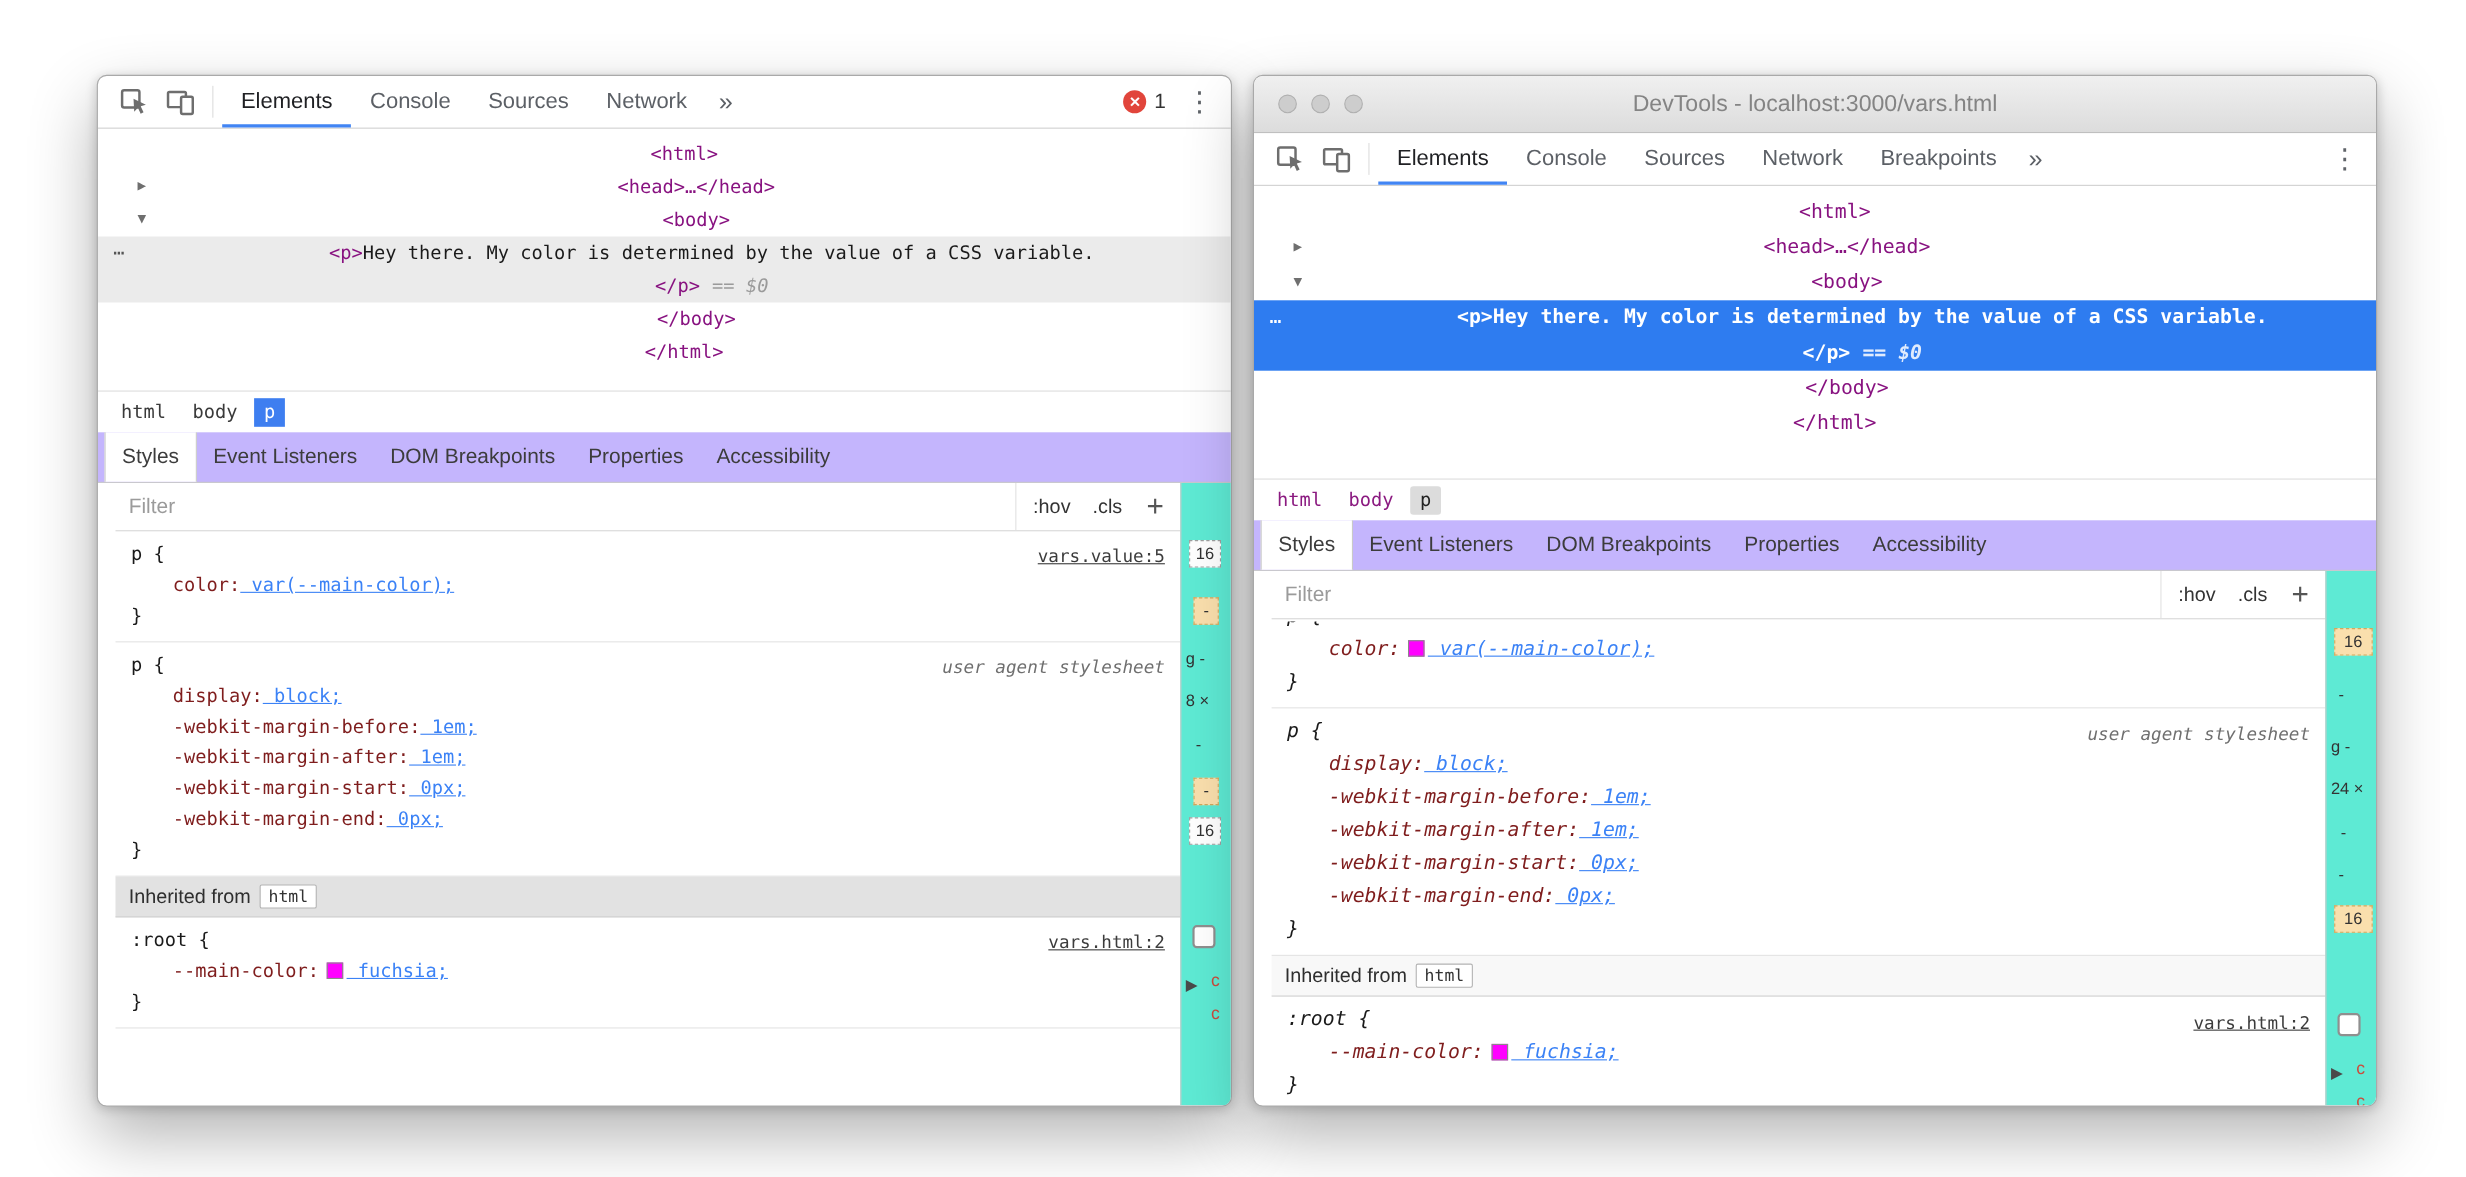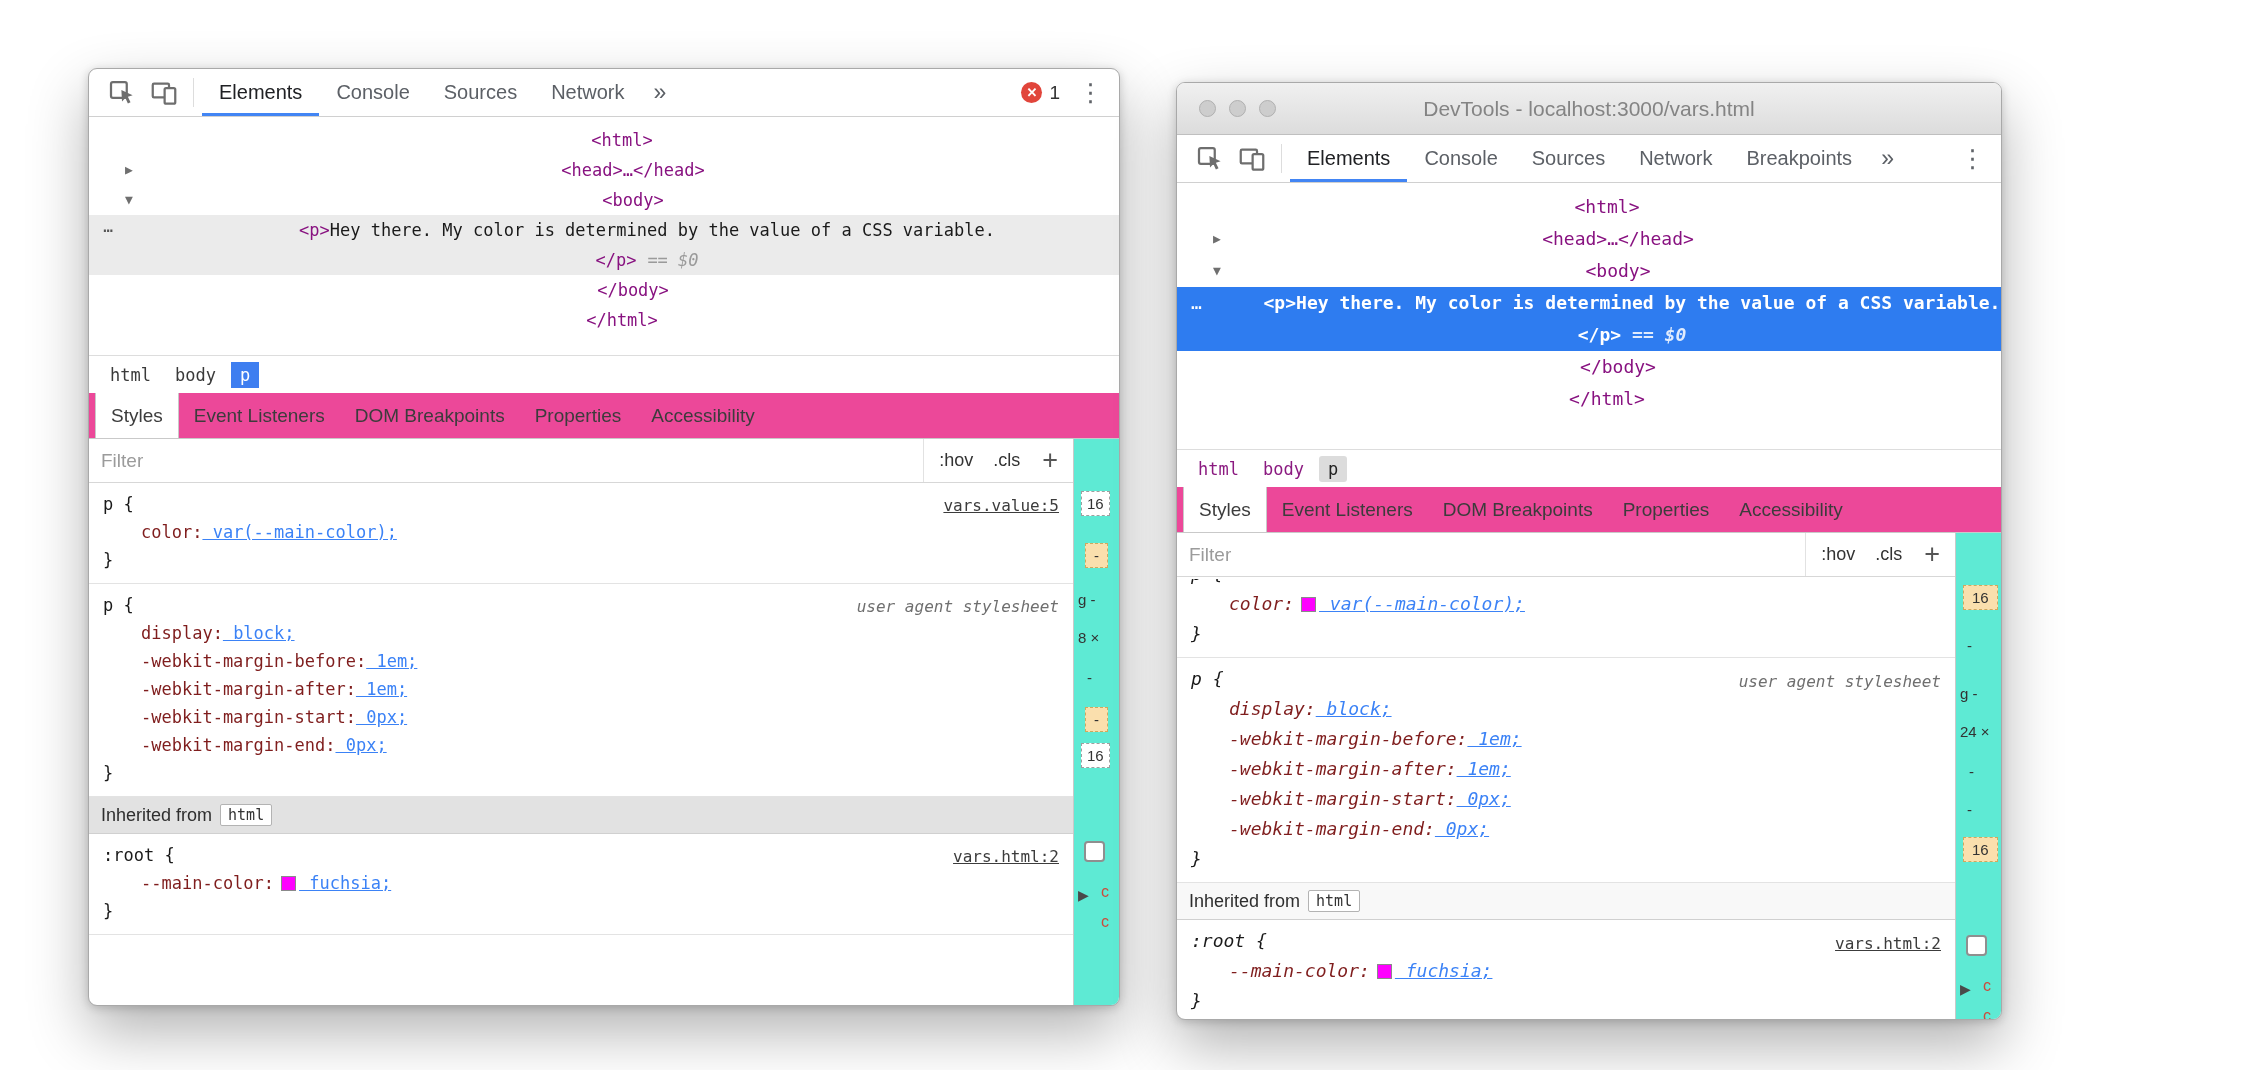--- a/index.html
+++ b/index.html
@@ -3,21 +3,21 @@
 <meta charset="utf-8">
 <style>
   * { margin:0; padding:0; box-sizing:border-box; }
   html,body { background:#ffffff; }
   body { width:2242px; height:1070px; position:relative; font-family:"Liberation Sans", sans-serif; overflow:hidden; }
 
   .window { position:absolute; top:68px; height:938px; background:#fff; border:1px solid #a9a9a9; border-radius:9px;
             box-shadow:0 26px 60px rgba(0,0,0,.30), 0 2px 10px rgba(0,0,0,.18); overflow:hidden;
             display:flex; flex-direction:column; }
   .w-left  { left:88px;  width:1032px; }
-  .w-right { left:1176px; width:826px;margin-top:14px; }
+  .w-right { left:1139px; width:1022px; }
 
   
   .titlebar { height:52px; flex:none; background:linear-gradient(#f0f0f0,#dcdcdc); border-bottom:1px solid #bfbfbf;
               position:relative; display:flex; align-items:center; justify-content:center; }
   .title { font-size:21px; color:#848484; }
   .lights { position:absolute; left:22px; top:0; height:100%; display:flex; align-items:center; gap:13px; }
   .light { width:17px; height:17px; border-radius:50%; background:#cdcdcd; border:1px solid #b0b0b0; }
 
   
   .toolbar { height:48px; flex:none; display:flex; align-items:stretch; border-bottom:1px solid #d0d0d0; padding-left:12px; }
@@ -55,28 +55,28 @@
 
   
   .crumbs { height:38px; flex:none; border-top:1px solid #ddd; display:flex; align-items:center; gap:6px; padding-left:12px;
             font-family:"DejaVu Sans Mono","Liberation Mono",monospace; font-size:17px; color:#3a3a3a; }
   .crumb { padding:3px 9px; }
   .w-right .crumb { color:#8b1a80; }
   .w-left  .crumb-sel { background:#3e7ef0; color:#fff; }
   .w-right .crumb-sel { background:#dcdcdc; color:#222; border-radius:3px; }
 
   
-  .ptabs { height:46px; flex:none; background:#ec4899; border-bottom:1px solid #c9c9c9; display:flex; align-items:stretch;
+  .ptabs { height:46px; flex:none; background:#c4b5fd; border-bottom:1px solid #c9c9c9; display:flex; align-items:stretch;
            padding-left:6px; font-size:19px; color:#3c3c3c; }
   .ptab { display:flex; align-items:center; padding:0 15px; }
   .ptab.active { background:#fff; border-left:1px solid #c9c9c9; border-right:1px solid #c9c9c9; }
 
   
   .styles-wrap { flex:1; min-height:0; display:flex; align-items:stretch; overflow:hidden; }
-  .styles-main { flex:1; min-width:0; }
+  .styles-main { flex:1; min-width:0;padding-left:16px; }
   .filter-row { height:44px; border-bottom:1px solid #d7d7d7; display:flex; align-items:center; padding-left:12px; }
   .f-label { font-size:19px; color:#9b9b9b; flex:1; }
   .f-right { display:flex; align-items:center; gap:20px; height:100%; border-left:1px solid #e2e2e2; padding:0 15px;
              font-size:18px; color:#333; }
   .f-plus { font-size:27px; color:#555; margin-left:2px; }
 
   .rule { position:relative; padding:7px 0 9px; border-bottom:1px solid #e3e3e3; color:#1a1a1a;
           font-family:"DejaVu Sans Mono","Liberation Mono",monospace; font-size:17px; line-height:28px; }
   .code-line { padding-left:14px; white-space:nowrap; }
   .code-line.indent { padding-left:52px; }

